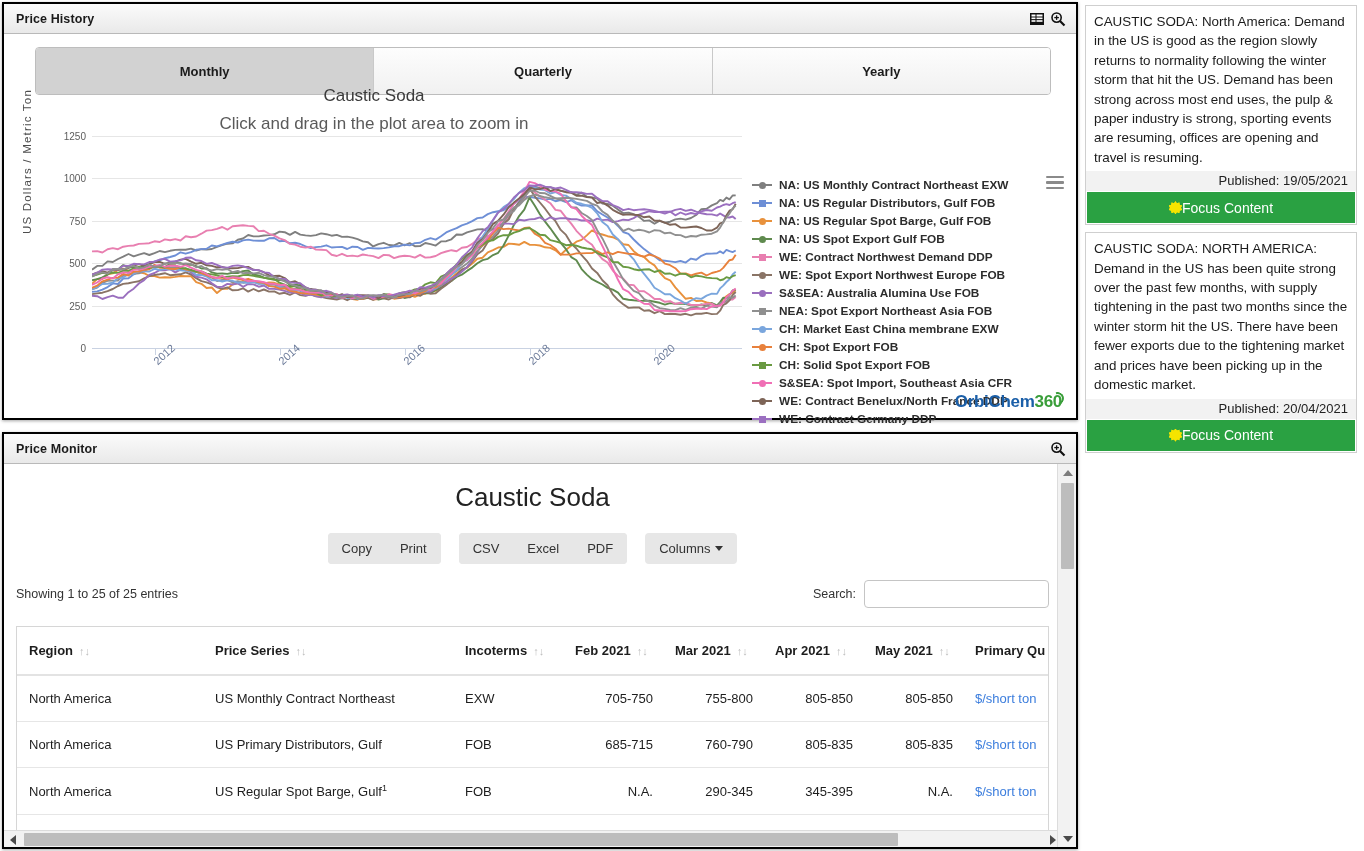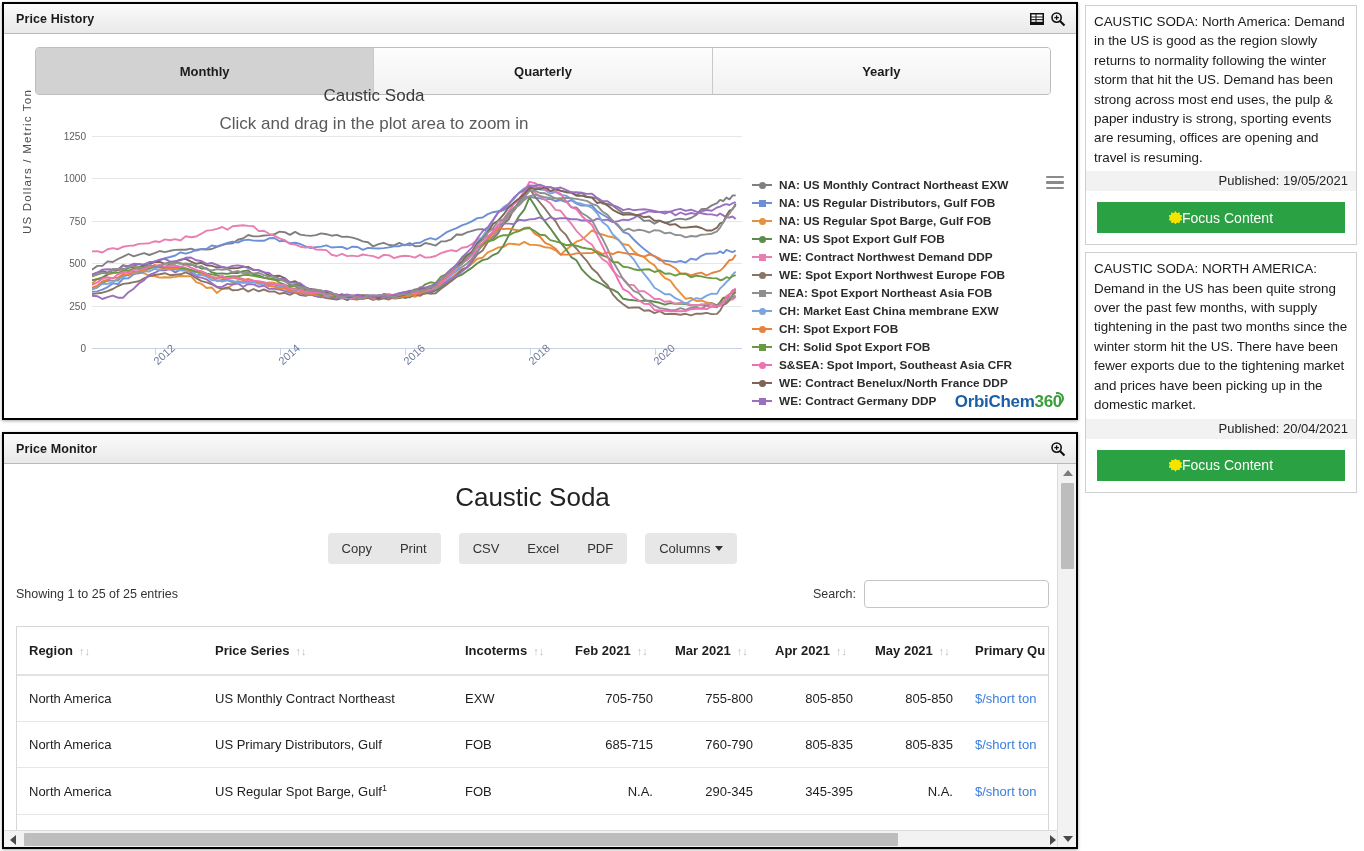--- a/index.html
+++ b/index.html
@@ -145,21 +145,21 @@
   .hs-thumb { position:absolute; left:20px; top:2px; width:874px; height:13px; background:#bdbdbd; border-radius:1px; cursor:pointer;}
 
   
   .news-col { position:absolute; left:1085px; top:5px; width:272px; }
   .news-card { border:1px solid #cfcfcf; background:#fff; margin-bottom:7px; }
   .news-text { padding:6px 8px 4px 8px; font-size:13.4px; line-height:19.4px; color:#1b1b1b; }
   .news-pub { background:#f2f2f2; text-align:right; font-size:13px; color:#222;
               padding:2px 8px 3px 0; }
   .focus-btn { display:flex; align-items:center; justify-content:center; 
                background:#2aa142; color:#fff; font-size:14px; height:31px; cursor:pointer;
-               margin:11px; }
+               margin:1px; }
   .sunburst { width:13px; height:13px; background:#f5e400; position:relative; display:inline-block; }
   .sunburst:before, .sunburst:after { content:""; position:absolute; left:0; top:0;
      width:13px; height:13px; background:#f5e400; }
   .sunburst { clip-path: polygon(50% 0%,61% 17%,79% 10%,82% 29%,100% 32%,92% 50%,100% 68%,82% 71%,79% 90%,61% 83%,50% 100%,39% 83%,21% 90%,18% 71%,0% 68%,8% 50%,0% 32%,18% 29%,21% 10%,39% 17%); }
 </style>
 </head>
 <body>
 
 <div class="page">
 
@@ -291,20 +291,27 @@
                     <b style="background: rgb(232, 127, 176); border-radius: 0px;"></b>
                   </span>
                   <span class="lg-text">WE: Contract Northwest Demand DDP</span>
                 </div>
                 <div class="legend-row">
                   <span class="lg-mark">
                     <i style="background: rgb(138, 116, 102);"></i>
                     <b style="background: rgb(138, 116, 102); border-radius: 50%;"></b>
                   </span>
                   <span class="lg-text">WE: Spot Export Northwest Europe FOB</span>
+                </div>
+                <div class="legend-row">
+                  <span class="lg-mark">
+                    <i style="background: rgb(154, 111, 190);"></i>
+                    <b style="background: rgb(154, 111, 190); border-radius: 50%;"></b>
+                  </span>
+                  <span class="lg-text">S&amp;SEA: Australia Alumina Use FOB</span>
                 </div>
                 <div class="legend-row">
                   <span class="lg-mark">
                     <i style="background: rgb(143, 143, 143);"></i>
                     <b style="background: rgb(143, 143, 143); border-radius: 0px;"></b>
                   </span>
                   <span class="lg-text">NEA: Spot Export Northeast Asia FOB</span>
                 </div>
                 <div class="legend-row">
                   <span class="lg-mark">

